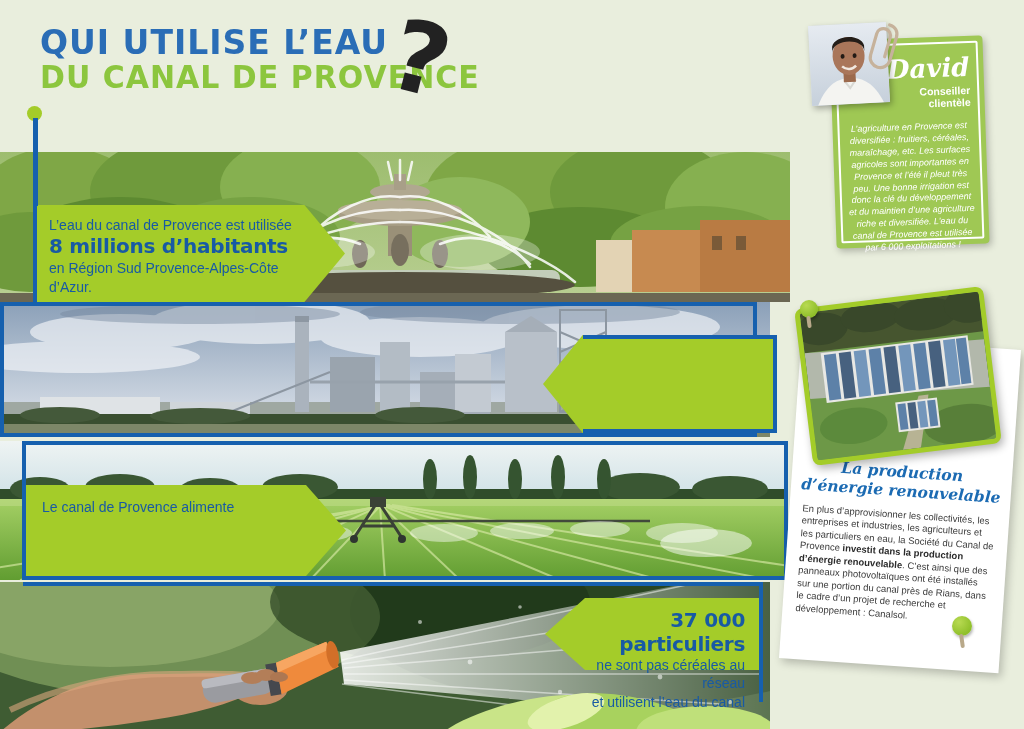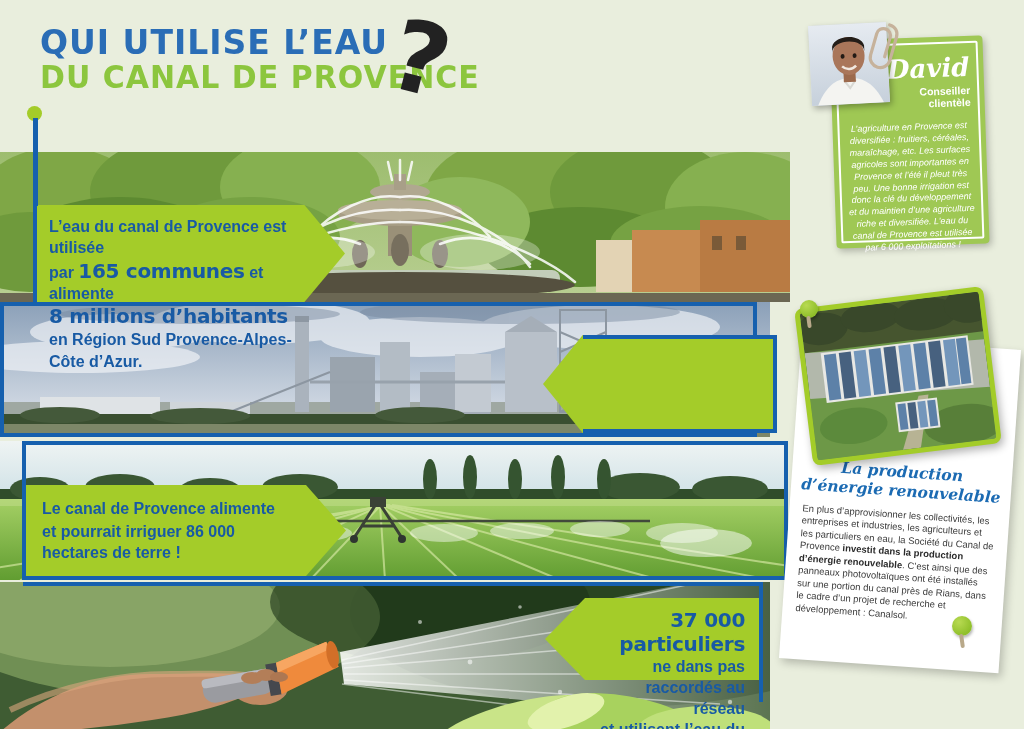--- a/index.html
+++ b/index.html
@@ -24,31 +24,31 @@
   .photo { position:absolute; z-index:1; }
   .photo svg { display:block; width:100%; height:100%; }
   .frame { position:absolute; border:4px solid #1660ae; z-index:2; pointer-events:none; }
   .edge  { position:absolute; background:#1660ae; z-index:2; }
 
   
   .callout { position:absolute; z-index:3; color:#185aa4; }
   .co-green { position:absolute; inset:0; background:#a4cc29; }
   .co-border { position:absolute; background:#1660ae; z-index:2; }
   .co-text { position:absolute; z-index:3; }
-  .sm  { font-size:16px; font-weight:bold; line-height:1.32; }
+  .sm  { font-size:14px; font-weight:normal; line-height:1.32; }
   .big { font-size:20px;  font-weight:bold; font-family:"DejaVu Sans", sans-serif; line-height:1.2; letter-spacing:-0.3px; }
   .r { text-align:right; }
 
   .co1 { left:33px; top:205px; width:312px; height:97px; }
   .co1 .co-green { clip-path:polygon(0 0, 87% 0, 100% 50%, 87% 100%, 0 100%); }
   .co2 { left:543px; top:335px; width:234px; height:98px; }
   .co2 .co-green { clip-path:polygon(0 50%, 17% 0, 100% 0, 100% 100%, 17% 100%); }
   .co3 { left:26px; top:485px; width:320px; height:91px; }
   .co3 .co-green { clip-path:polygon(0 0, 87.5% 0, 100% 50%, 87.5% 100%, 0 100%); }
-  .co4 { left:545px; top:598px; width:214px; height:82px; }
+  .co4 { left:545px; top:598px; width:214px; height:72px; }
   .co4 .co-green { clip-path:polygon(0 50%, 18.7% 0, 100% 0, 100% 100%, 18.7% 100%); }
 
   
   .advisor-card { position:absolute; left:833px; top:38px; width:153px; height:208px;
     background:#9fc854; border-radius:4px; transform:rotate(-2deg);
     box-shadow:2px 3px 7px rgba(0,0,0,.25); z-index:4; }
   .advisor-card .inner { position:absolute; inset:5px; border:2px solid #fff; border-radius:2px; pointer-events:none; }
   .advisor-name { margin:16px 14px 0 0; text-align:right; color:#fff;
     font-family:"DejaVu Serif", serif; font-style:italic; font-weight:bold; font-size:26px; }
   .advisor-role { margin:2px 14px 0 auto; max-width:78px; text-align:right; color:#fff;
@@ -140,21 +140,20 @@
       <ellipse cx="480" cy="100" rx="60" ry="18" fill="#ffffff" opacity="0.3"></ellipse>
       <ellipse cx="320" cy="100" rx="55" ry="16" fill="#ffffff" opacity="0.3"></ellipse>
     </svg>
   </div>
 
   <div class="callout co1">
     <div class="co-green"></div>
     <div class="co-border" style="left:0;top:0;width:4px;height:100%;"></div>
     <div class="co-text" style="left:16px;top:11px;right:50px;">
       <div class="sm">L’eau du canal de Provence est utilisée</div>
-      <div style="margin-top:1px;"><span class="sm">par </span><span class="big">165 communes</span><span class="sm"> et alimente</span></div>
       <div class="big">8 millions d’habitants</div>
       <div class="sm" style="margin-top:1px;">en Région Sud Provence-Alpes-Côte d’Azur.</div>
     </div>
   </div>
 
   <div class="photo" style="left:0;top:302px;width:770px;height:135px;">
     <svg viewBox="0 0 770 135" preserveAspectRatio="none">
       <defs>
         <linearGradient id="i-sky" x1="0" y1="0" x2="0" y2="1">
           <stop offset="0" stop-color="#8ba0b8"></stop>
@@ -272,21 +271,20 @@
       </g>
       <ellipse cx="706" cy="102" rx="46" ry="14" fill="#ffffff" opacity="0.5"></ellipse>
     </svg>
   </div>
   <div class="frame" style="left:22px;top:441px;width:766px;height:139px;"></div>
 
   <div class="callout co3">
     <div class="co-green"></div>
     <div class="co-text" style="left:16px;top:13px;right:48px;">
       <div class="sm">Le canal de Provence alimente</div>
-      <div class="sm" style="margin-top:2px;">et pourrait irriguer 86 000 hectares de terre !</div>
     </div>
   </div>
 
   <div class="photo" style="left:0;top:582px;width:770px;height:147px;">
     <svg viewBox="0 0 770 147" preserveAspectRatio="none">
       <defs>
         <linearGradient id="h-spr" x1="0" y1="0" x2="1" y2="0">
           <stop offset="0" stop-color="#ffffff" stop-opacity="0.85"></stop>
           <stop offset="1" stop-color="#ffffff" stop-opacity="0.15"></stop>
         </linearGradient>
@@ -338,21 +336,21 @@
       </g>
     </svg>
   </div>
   <div class="edge" style="left:23px;top:582px;width:740px;height:4px;"></div>
   <div class="edge" style="left:759px;top:582px;width:4px;height:120px;"></div>
 
   <div class="callout co4">
     <div class="co-green"></div>
     <div class="co-text r" style="left:46px;top:10px;right:14px;">
       <div class="big">37 000 particuliers</div>
-      <div class="sm">ne dans pas raccordés au réseau</div>
+      <div class="sm">ne sont pas céréales au réseau</div>
       <div class="sm">et utilisent l’eau du canal</div>
 
     </div>
   </div>
 
   <div class="advisor-card">
     <div class="inner"></div>
     <div class="advisor-name">David</div>
     <div class="advisor-role">Conseiller clientèle</div>
     <div class="advisor-speech">L’agriculture en Provence est diversifiée : fruitiers, céréales, maraîchage, etc. Les surfaces agricoles sont importantes en Provence et l’été il pleut très peu. Une bonne irrigation est donc la clé du développement et du maintien d’une agriculture riche et diversifiée. L’eau du canal de Provence est utilisée par 6 000 exploitations !</div>

